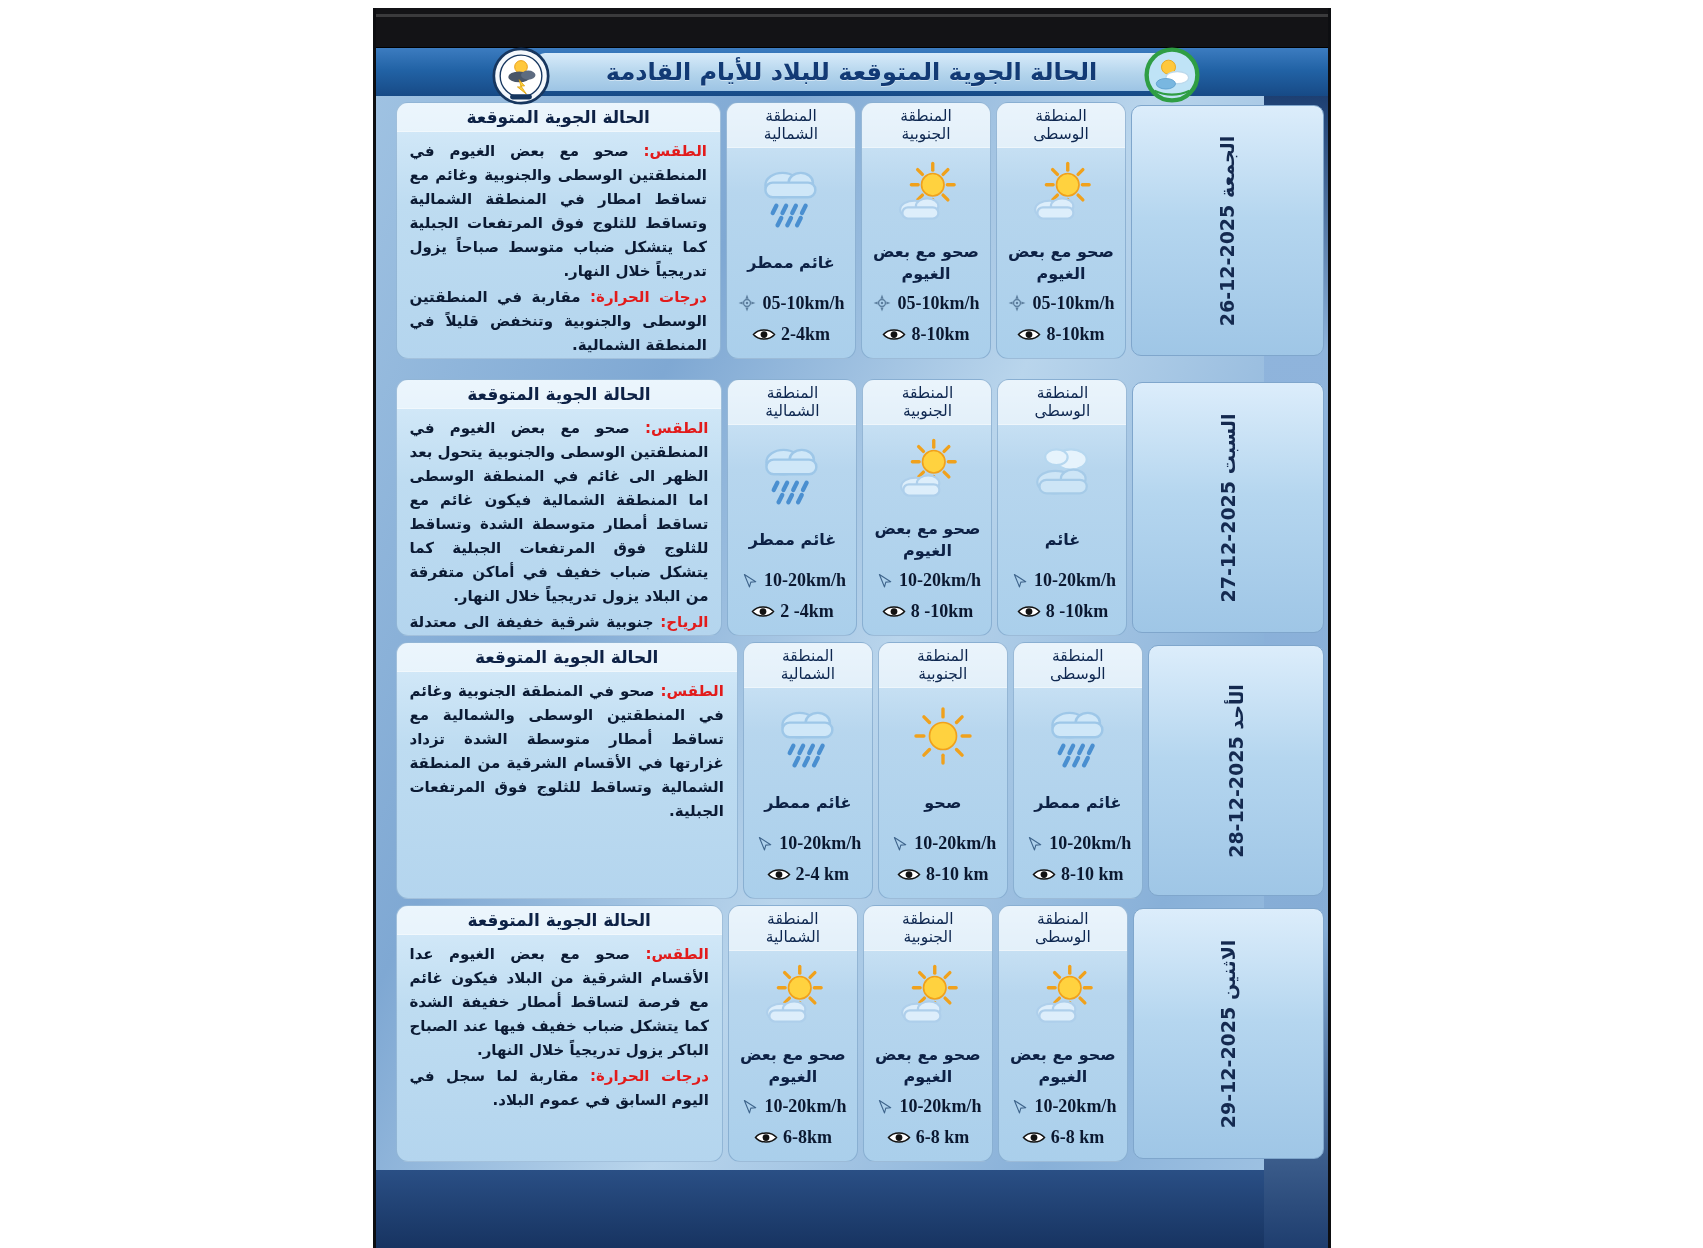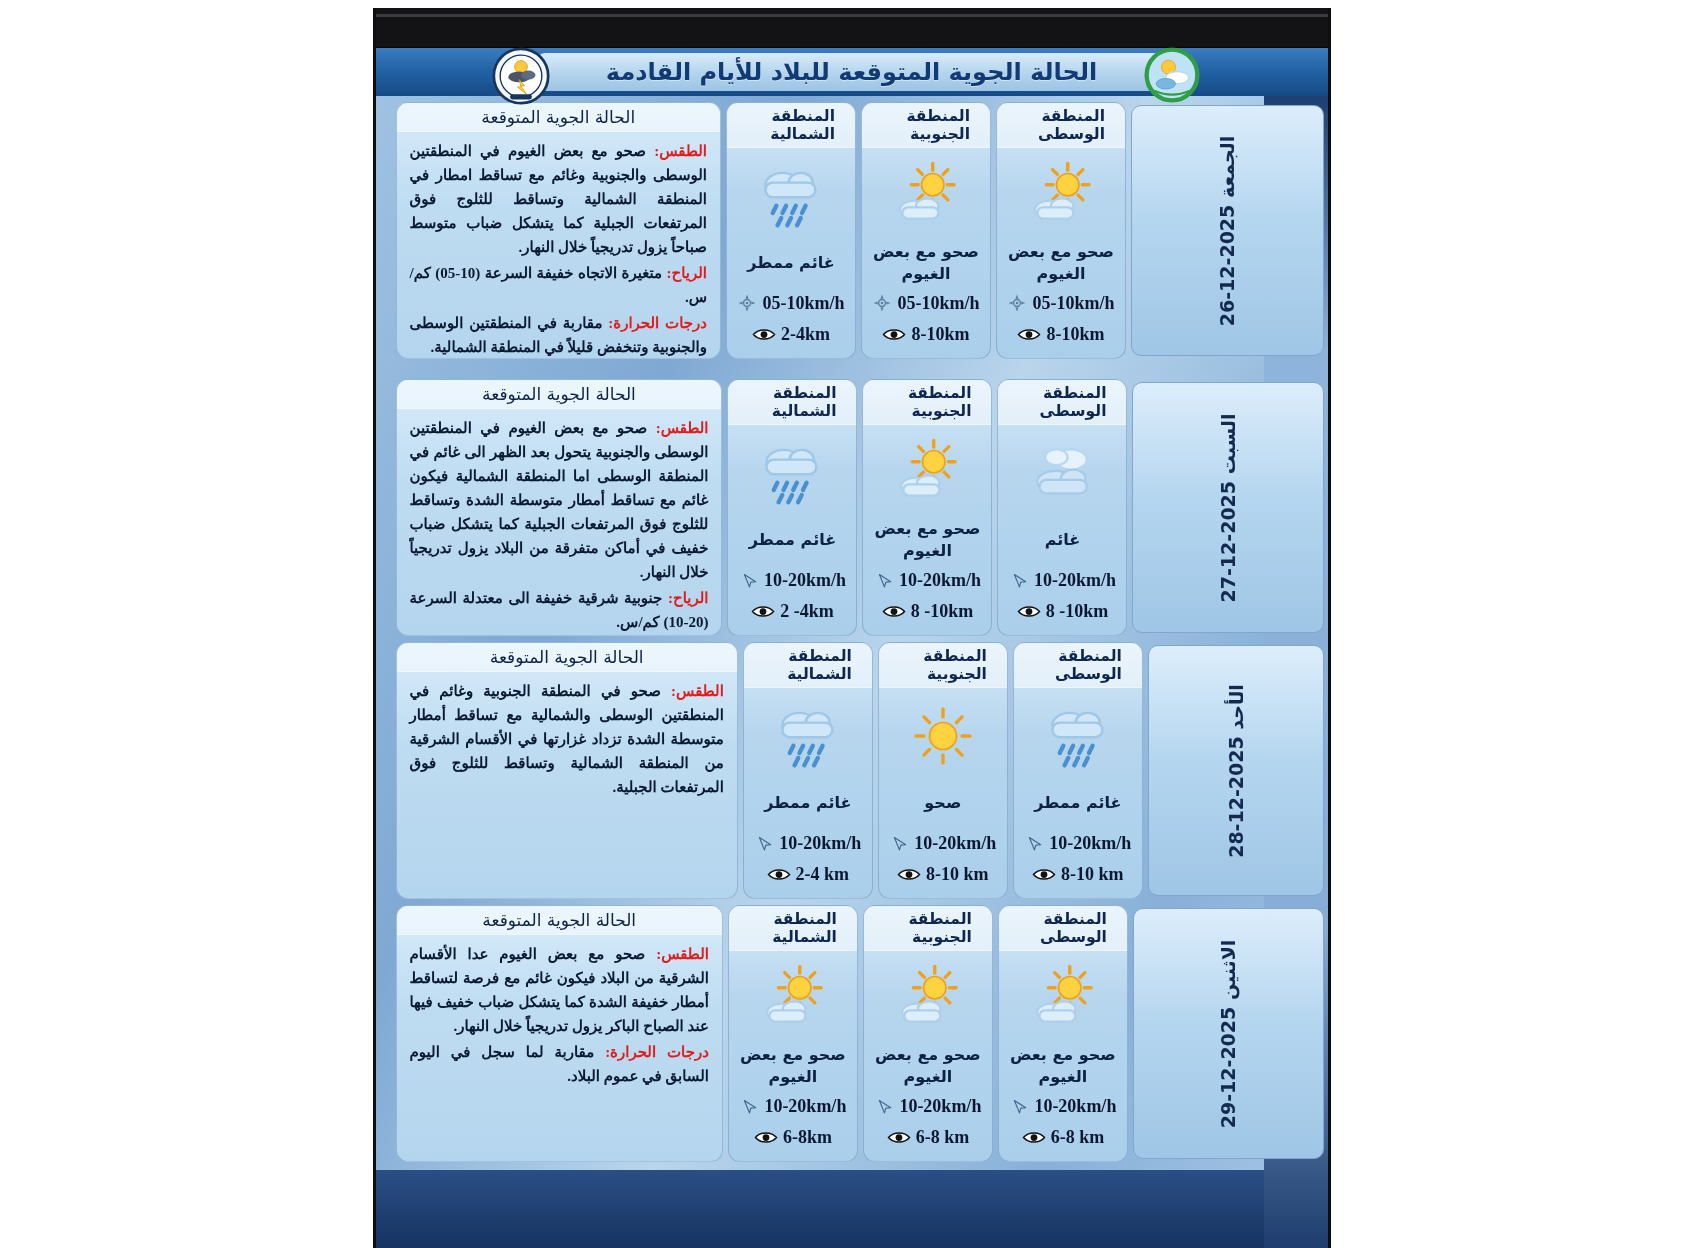--- a/index.html
+++ b/index.html
@@ -31,21 +31,21 @@
 
   .date-tab { flex: 0 0 56px; align-self: stretch; margin: 3px 0; border-radius: 10px;
               background: linear-gradient(180deg,#dcedfb 0%, #b5d6ef 45%, #9fc6e6 100%);
               border: 1px solid #7fa6cc; display: flex; align-items: center; justify-content: center; overflow: visible; }
   .date-text { transform: rotate(-90deg); transform-origin: center; white-space: nowrap; direction: rtl;
                font-size: 19px; font-weight: bold; color: #14294f; letter-spacing: .5px; }
 
   .cell { flex: 0 0 130px; border-radius: 12px; border: 1px solid rgba(110,150,190,.55);
           background: linear-gradient(180deg,#d5e9f8 0%, #b7d6ee 35%, #aacfeb 100%);
           display: flex; flex-direction: column; align-items: center; overflow: hidden; }
-  .cell-head { width: 100%; padding: 4px 20px; font-size: 15.5px; font-weight: bold;
+  .cell-head { width: 100%; text-align: center; padding: 4px 20px; font-size: 15.5px; font-weight: normal;
                color: #0e2750; background: rgba(255,255,255,.5); border-bottom: 1px solid rgba(255,255,255,.4); }
   .wicon { height: 84px; margin-top: 6px; display: flex; align-items: center; justify-content: center; }
   .wicon svg.ic { width: 78px; height: 72px; display: none; }
   .wicon[data-icon="rain"] .ic-rain { display: block; }
   .wicon[data-icon="sun-cloud"] .ic-sun-cloud { display: block; }
   .wicon[data-icon="sun"] .ic-sun { display: block; }
   .wicon[data-icon="cloud"] .ic-cloud { display: block; }
   .cond { flex: 1; display: flex; align-items: center; justify-content: center; text-align: center;
           font-size: 16px; font-weight: bold; color: #0d2145; padding: 2px 6px; line-height: 1.35; }
   .metric { display: flex; direction: ltr; align-items: center; justify-content: center; gap: 5px;
@@ -54,24 +54,24 @@
   .mval { font-family: "Liberation Serif", "DejaVu Serif", serif; font-weight: bold; font-size: 18px;
           color: #0b1830; direction: ltr; unicode-bidi: isolate; white-space: nowrap; }
   .dicon svg.ic { width: 20px; height: 20px; display: none; vertical-align: middle; }
   .dicon[data-icon="compass-icon"] .ic-compass { display: inline-block; }
   .dicon[data-icon="wind-arrow-icon"] .ic-wind-arrow { display: inline-block; }
   svg.eye { width: 24px; height: 15px; }
 
   .panel { flex: 1; border-radius: 12px; border: 1px solid rgba(110,150,190,.5);
            background: linear-gradient(180deg,#d8ecfa 0%, #bedcf1 40%, #b4d5ee 100%);
            display: flex; flex-direction: column; overflow: hidden; }
-  .panel-head { text-align: center; padding: 4px 0; font-size: 17px; font-weight: normal; color: #0d2145;
+  .panel-head { text-align: center; padding: 4px 0; font-size: 17px; font-weight: bold; color: #0d2145;
                 background: rgba(255,255,255,.5); border-bottom: 1px solid rgba(255,255,255,.4); }
   .panel-body { direction: rtl; text-align: justify; padding: 7px 13px 4px 13px;
-                font-size: 15px; font-weight: bold; line-height: 1.6; color: #0b1a33; font-family: Liberation Serif, serif; }
+                font-size: 15px; font-weight: bold; line-height: 1.6; color: #0b1a33; }
   .panel-body p { margin: 0 0 2px 0; }
   .lbl { color: #e21b1b; }
 </style>
 </head>
 <body>
 
 <svg width="0" height="0" style="position:absolute" aria-hidden="true">
   <defs>
     <symbol id="sym-rain" viewBox="0 0 64 56">
       <g fill="#cfe7f8" stroke="#9ec7e8" stroke-width="2">
@@ -265,21 +265,20 @@
               <use href="#sym-eye"></use>
             </svg>
           <span class="mval">2-4km</span>
         </div>
       </div>
 
       <div class="panel">
         <div class="panel-head">الحالة الجوية المتوقعة</div>
         <div class="panel-body">
           <p><span class="lbl">الطقس:</span> <span>صحو مع بعض الغيوم في المنطقتين الوسطى والجنوبية وغائم مع تساقط امطار في المنطقة الشمالية وتساقط للثلوج فوق المرتفعات الجبلية كما يتشكل ضباب متوسط صباحاً يزول تدريجياً خلال النهار.</span></p>
-          <p><span class="lbl">الرياح:</span> <span>متغيرة الاتجاه خفيفة السرعة (10-05) كم/س.</span></p>
           <p><span class="lbl">درجات الحرارة:</span> <span>مقاربة في المنطقتين الوسطى والجنوبية وتنخفض قليلاً في المنطقة الشمالية.</span></p>
 
         </div>
       </div>
     </section>
 
     <section class="day-row">
       <div class="date-tab">
         <div class="date-text">السبت 2025-12-27</div>
       </div>

